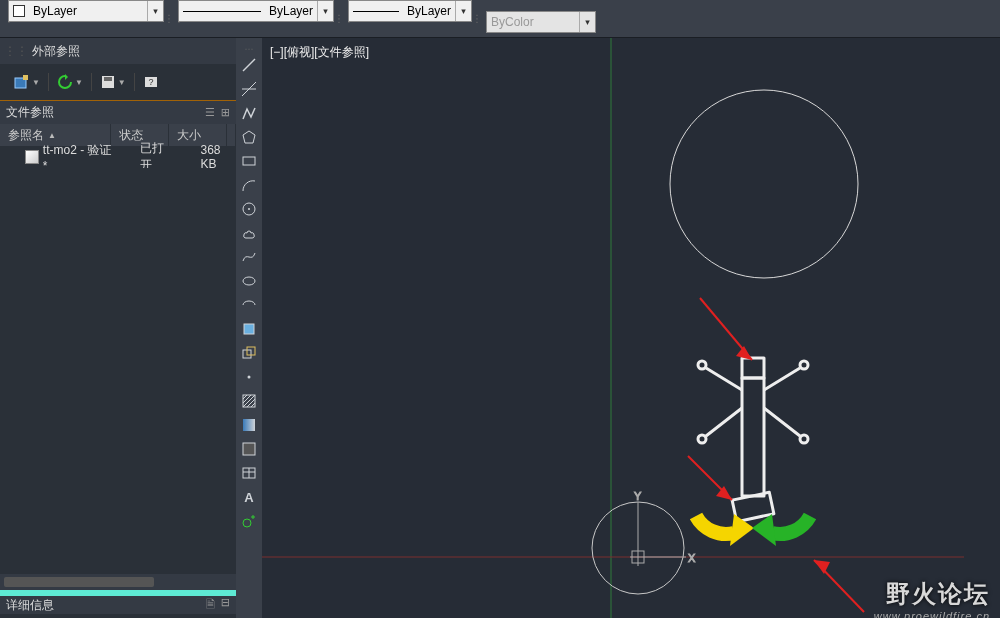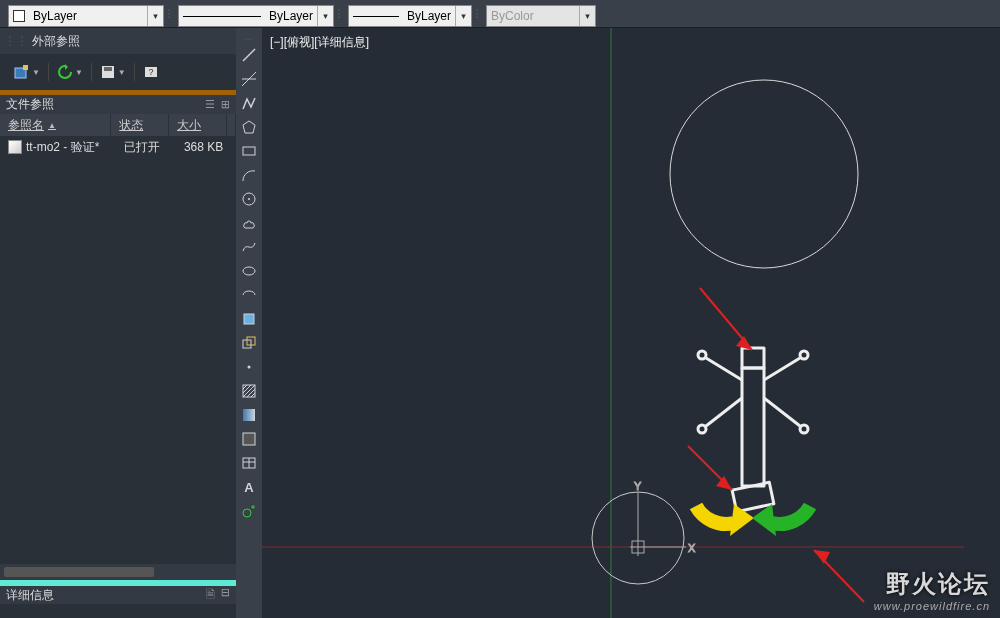--- a/index.html
+++ b/index.html
@@ -1,19 +1,19 @@
 <!DOCTYPE html>
 <html><head>
 <meta charset="utf-8">
 <style>
   * { box-sizing: border-box; margin: 0; padding: 0; font-family: "Microsoft YaHei", Arial, sans-serif; }
   body { width: 1000px; height: 618px; background: #2a3038; overflow: hidden; position: relative; }
 
   
-  .propbar { display: flex; align-items: flex-end; height: 28px; background: #3a404a; border-bottom: 1px solid #1a1e24; }
+  .propbar { display: flex; align-items: flex-start; height: 38px; background: #3a404a; border-bottom: 1px solid #1a1e24; }
   .propbar .grip { width: 8px; height: 100%; display: flex; align-items: center; justify-content: center; color: #666; font-size: 10px; }
   .propbar .dd { height: 22px; background: #f0f0f0; border: 1px solid #888; display: flex; align-items: center; font-size: 12px; margin-right: 6px; }
   .propbar .dd .swatch { width: 12px; height: 12px; border: 1px solid #333; margin: 0 4px; background: #fff; }
   .propbar .dd .line { flex: 1; height: 1px; background: #000; margin: 0 4px; }
   .propbar .dd .lbl { padding: 0 4px; color: #000; white-space: nowrap; }
   .propbar .dd .arrow { width: 16px; height: 100%; border-left: 1px solid #aaa; display: flex; align-items: center; justify-content: center; color: #333; font-size: 9px; }
   .propbar .dd.disabled .lbl { color: #999; }
   .propbar .dd.disabled { background: #e4e4e4; margin-top: 11px; }
 
   
@@ -22,30 +22,30 @@
   
   .leftcol { width: 236px; background: #2a3038; display: flex; flex-direction: column; }
   .panel-hdr { height: 26px; background: #343a44; display: flex; align-items: center; color: #ddd; font-size: 12px; padding-left: 4px; }
   .panel-hdr .grip2 { color: #555; margin-right: 4px; }
   .panel-toolbar { height: 36px; display: flex; align-items: center; gap: 8px; padding-left: 14px; background: #2a3038; }
   .panel-toolbar .tb-btn { display: flex; align-items: center; color: #ccc; font-size: 10px; }
   .panel-toolbar .tb-btn .ic { width: 16px; height: 16px; display: flex; align-items: center; justify-content: center; }
   .panel-toolbar .tb-btn .dropcaret { font-size: 8px; margin-left: 2px; color: #aaa; }
   .panel-toolbar .sep { width: 1px; height: 18px; background: #444; }
 
-  .section-hdr { height: 24px; background: #343a44; display: flex; align-items: center; justify-content: space-between; color: #ddd; font-size: 12px; padding: 0 6px; border-top: 5px solid #a16207; }
+  .section-hdr { height: 24px; background: #343a44; display: flex; align-items: center; justify-content: space-between; color: #ddd; font-size: 12px; padding: 0 6px; border-top: 1px solid #a16207; }
   .section-hdr .hicons { display: flex; gap: 6px; color: #999; font-size: 11px; }
 
-  .grid-head { display: flex; height: 22px; background: #3a404a; color: #ccc; font-size: 12px; align-items: flex-start; text-decoration: underline; }
+  .grid-head { display: flex; height: 22px; background: #3a404a; color: #ccc; font-size: 12px; align-items: flex-start; }
   .grid-head .col { border-right: 1px solid #2a3038; padding-left: 8px; height: 100%; display: flex; align-items: center; }
   .grid-head .sort { font-size: 8px; margin-left: 4px; color: #bbb; }
 
   .grid-body { flex: 0 0 auto; }
   .grid-row { display: flex; height: 22px; color: #ddd; font-size: 12px; align-items: center; }
-  .grid-row .cell { padding-left: 8px; display: flex; align-items: center; gap: 4px; }
+  .grid-row .cell { padding-left: 25px; display: flex; align-items: center; gap: 4px; }
   .grid-row .fileic { width: 14px; height: 14px; background: linear-gradient(135deg,#fff,#ccc); border: 1px solid #888; }
 
   .grid-spacer { flex: 1; background: #2a3038; }
   .scrollbar-h { height: 16px; background: #343a44; display: flex; align-items: center; }
   .scrollbar-h .thumb { width: 150px; height: 10px; background: #555; margin-left: 4px; border-radius: 2px; }
 
   .details { height: 40px; }
   .details .section-hdr { border-top: 6px solid #5eead4; }
 
   
@@ -306,21 +306,21 @@
     <div class="dbtn">
         <svg width="16" height="16">
           <circle cx="6" cy="10" r="4" fill="none" stroke="#3c3"></circle>
           <line x1="10" y1="4" x2="14" y2="4" stroke="#3c3"></line>
           <line x1="12" y1="2" x2="12" y2="6" stroke="#3c3"></line>
         </svg>
       </div>
   </div>
 
   <div class="canvas">
-    <div class="vp-label">[−][俯视][详细信息]</div>
+    <div class="vp-label">[−][俯视][文件参照]</div>
 
     <svg width="702" height="592">
 
       <line x1="349" y1="0" x2="349" y2="592" stroke="#2e7a3a" stroke-width="1"></line>
       <line x1="0" y1="519" x2="702" y2="519" stroke="#7a2e2e" stroke-width="1"></line>
 
       <circle cx="502" cy="146" r="94" fill="none" stroke="#d8d8d8" stroke-width="1"></circle>
 
       <circle cx="376" cy="510" r="46" fill="none" stroke="#c8c8c8" stroke-width="1"></circle>
       <g stroke="#aaa" stroke-width="1">

